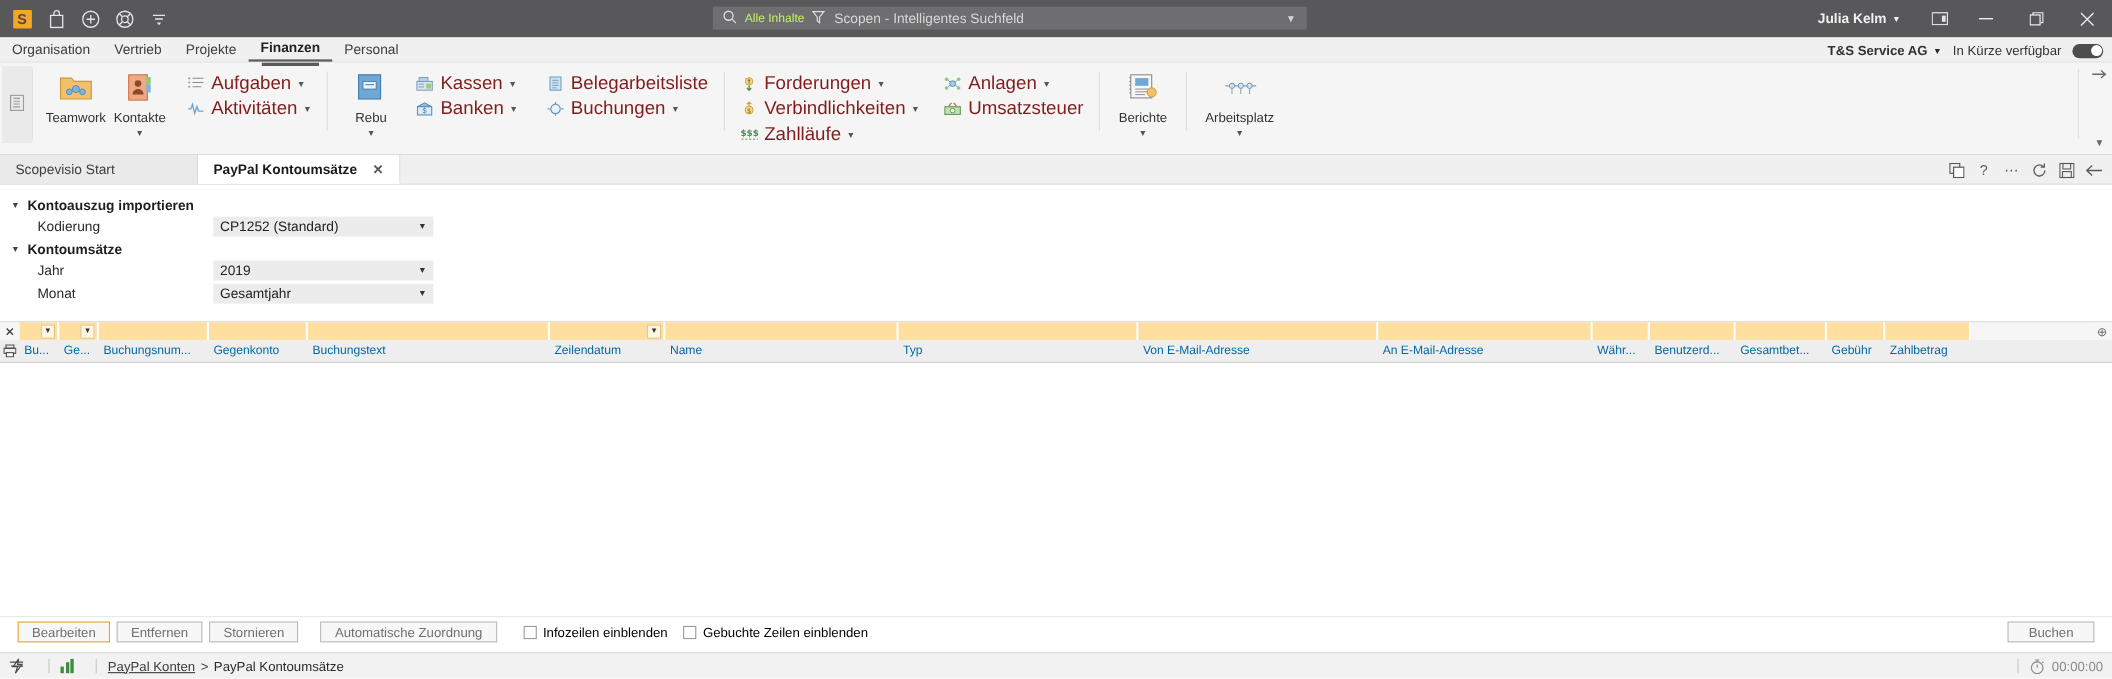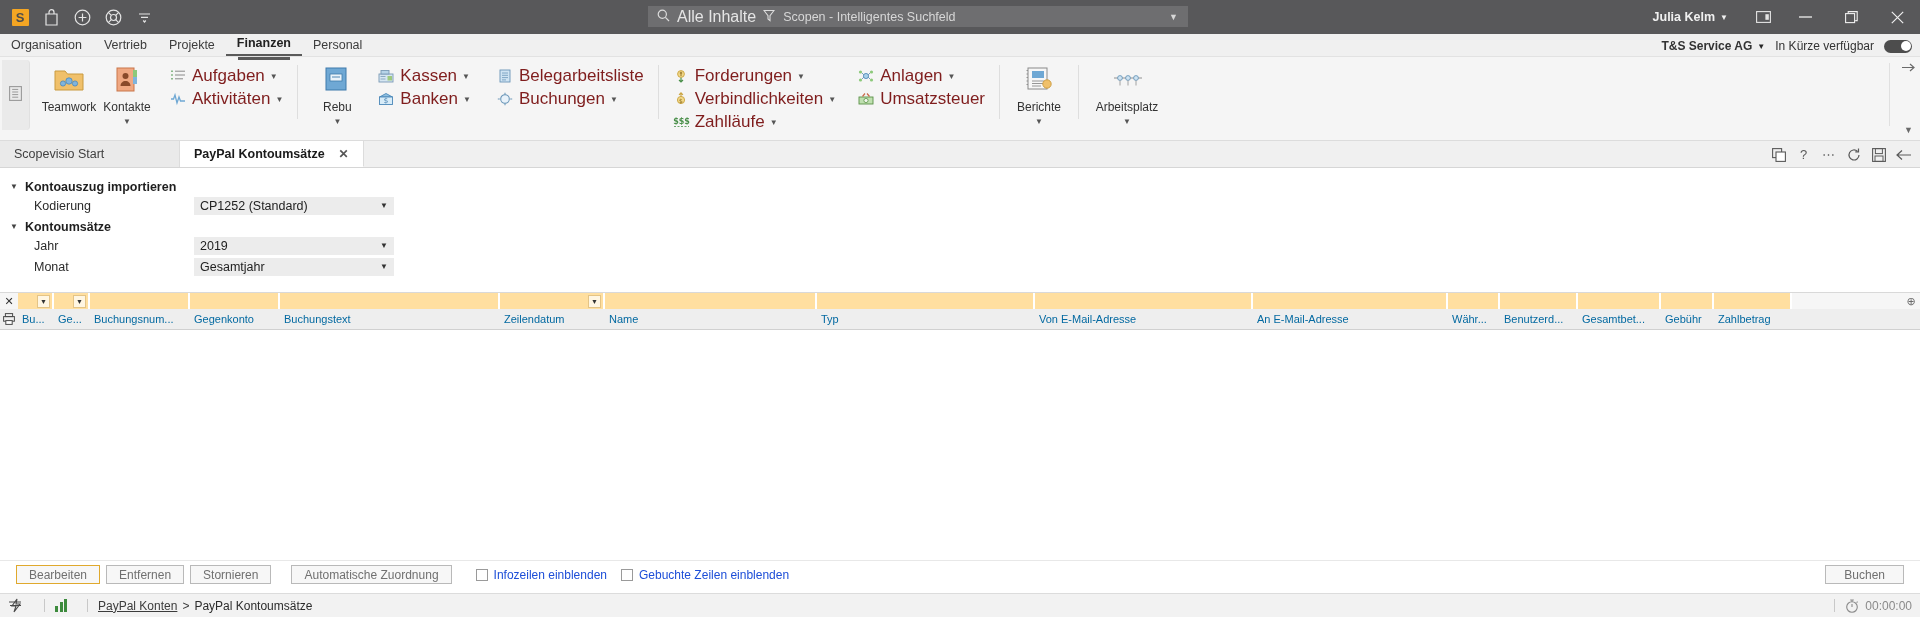--- a/index.html
+++ b/index.html
@@ -26,21 +26,21 @@
   .logo-s {
     width: 17px; height: 17px; background: #f5a623; color: #4d4d4d;
     font-weight: bold; font-size: 13px; line-height: 17px; text-align: center;
     font-family: "Liberation Sans", sans-serif; border-radius: 1px;
   }
   .search-wrap {
     position: absolute; left: 648px; width: 540px; top: 6px; height: 21px;
     background: #6e6e70; display: flex; align-items: center;
   }
   .search-ico { margin: 0 7px 0 9px; color: #dcdcdc; font-size: 13px; }
-  .search-scope { color: #e5e5e5; font-size: 16px; white-space: nowrap; }
+  .search-scope { color: #bef264; font-size: 11px; white-space: nowrap; }
   .filter-ico { margin: 0 8px 0 7px; color: #dcdcdc; }
   .search-ph { color: #d7d7d7; font-size: 12.5px; flex: 1; }
   .search-caret { color: #d7d7d7; font-size: 9px; margin-right: 10px; }
   .tb-right {
     position: absolute; right: 0; top: 0; height: 34px; display: flex;
     align-items: center; color: #f0f0f0;
   }
   .user-name { font-size: 12.5px; font-weight: bold; margin-right: 5px; }
   .caret { font-size: 8px; }
   .tb-btn {
@@ -210,21 +210,21 @@
     font-size: 12px; color: #707070; padding: 0 12px; display: flex;
     align-items: center; margin-right: 6px; white-space: nowrap;
   }
   .gbtn.focus { border: 1px solid #e0a92d; color: #707070; }
   .gbtn.gap { margin-left: 14px; }
   .cbx-wrap { display: flex; align-items: center; margin-left: 18px; }
   .cbx {
     width: 12px; height: 12px; border: 1px solid #9a9a9a; background: #fff;
     margin-right: 6px;
   }
-  .cbx-lbl { font-size: 12px; color: #1d4ed8; white-space: nowrap; }
+  .cbx-lbl { font-size: 12px; color: #000000; white-space: nowrap; }
   .btnbar-right { margin-left: auto; display: flex; }
 
   
   .statusbar {
     position: absolute; left: 0; right: 0; bottom: 0; height: 24px;
     background: #f2f2f2; border-top: 1px solid #dcdcdc; display: flex;
     align-items: center; padding: 0 8px;
   }
   .sb-ico { color: #4a4a4a; font-size: 14px; margin-right: 10px; display:flex; align-items:center;}
   .sb-div { width: 1px; height: 13px; background: #c8c8c8; margin: 0 10px; }

